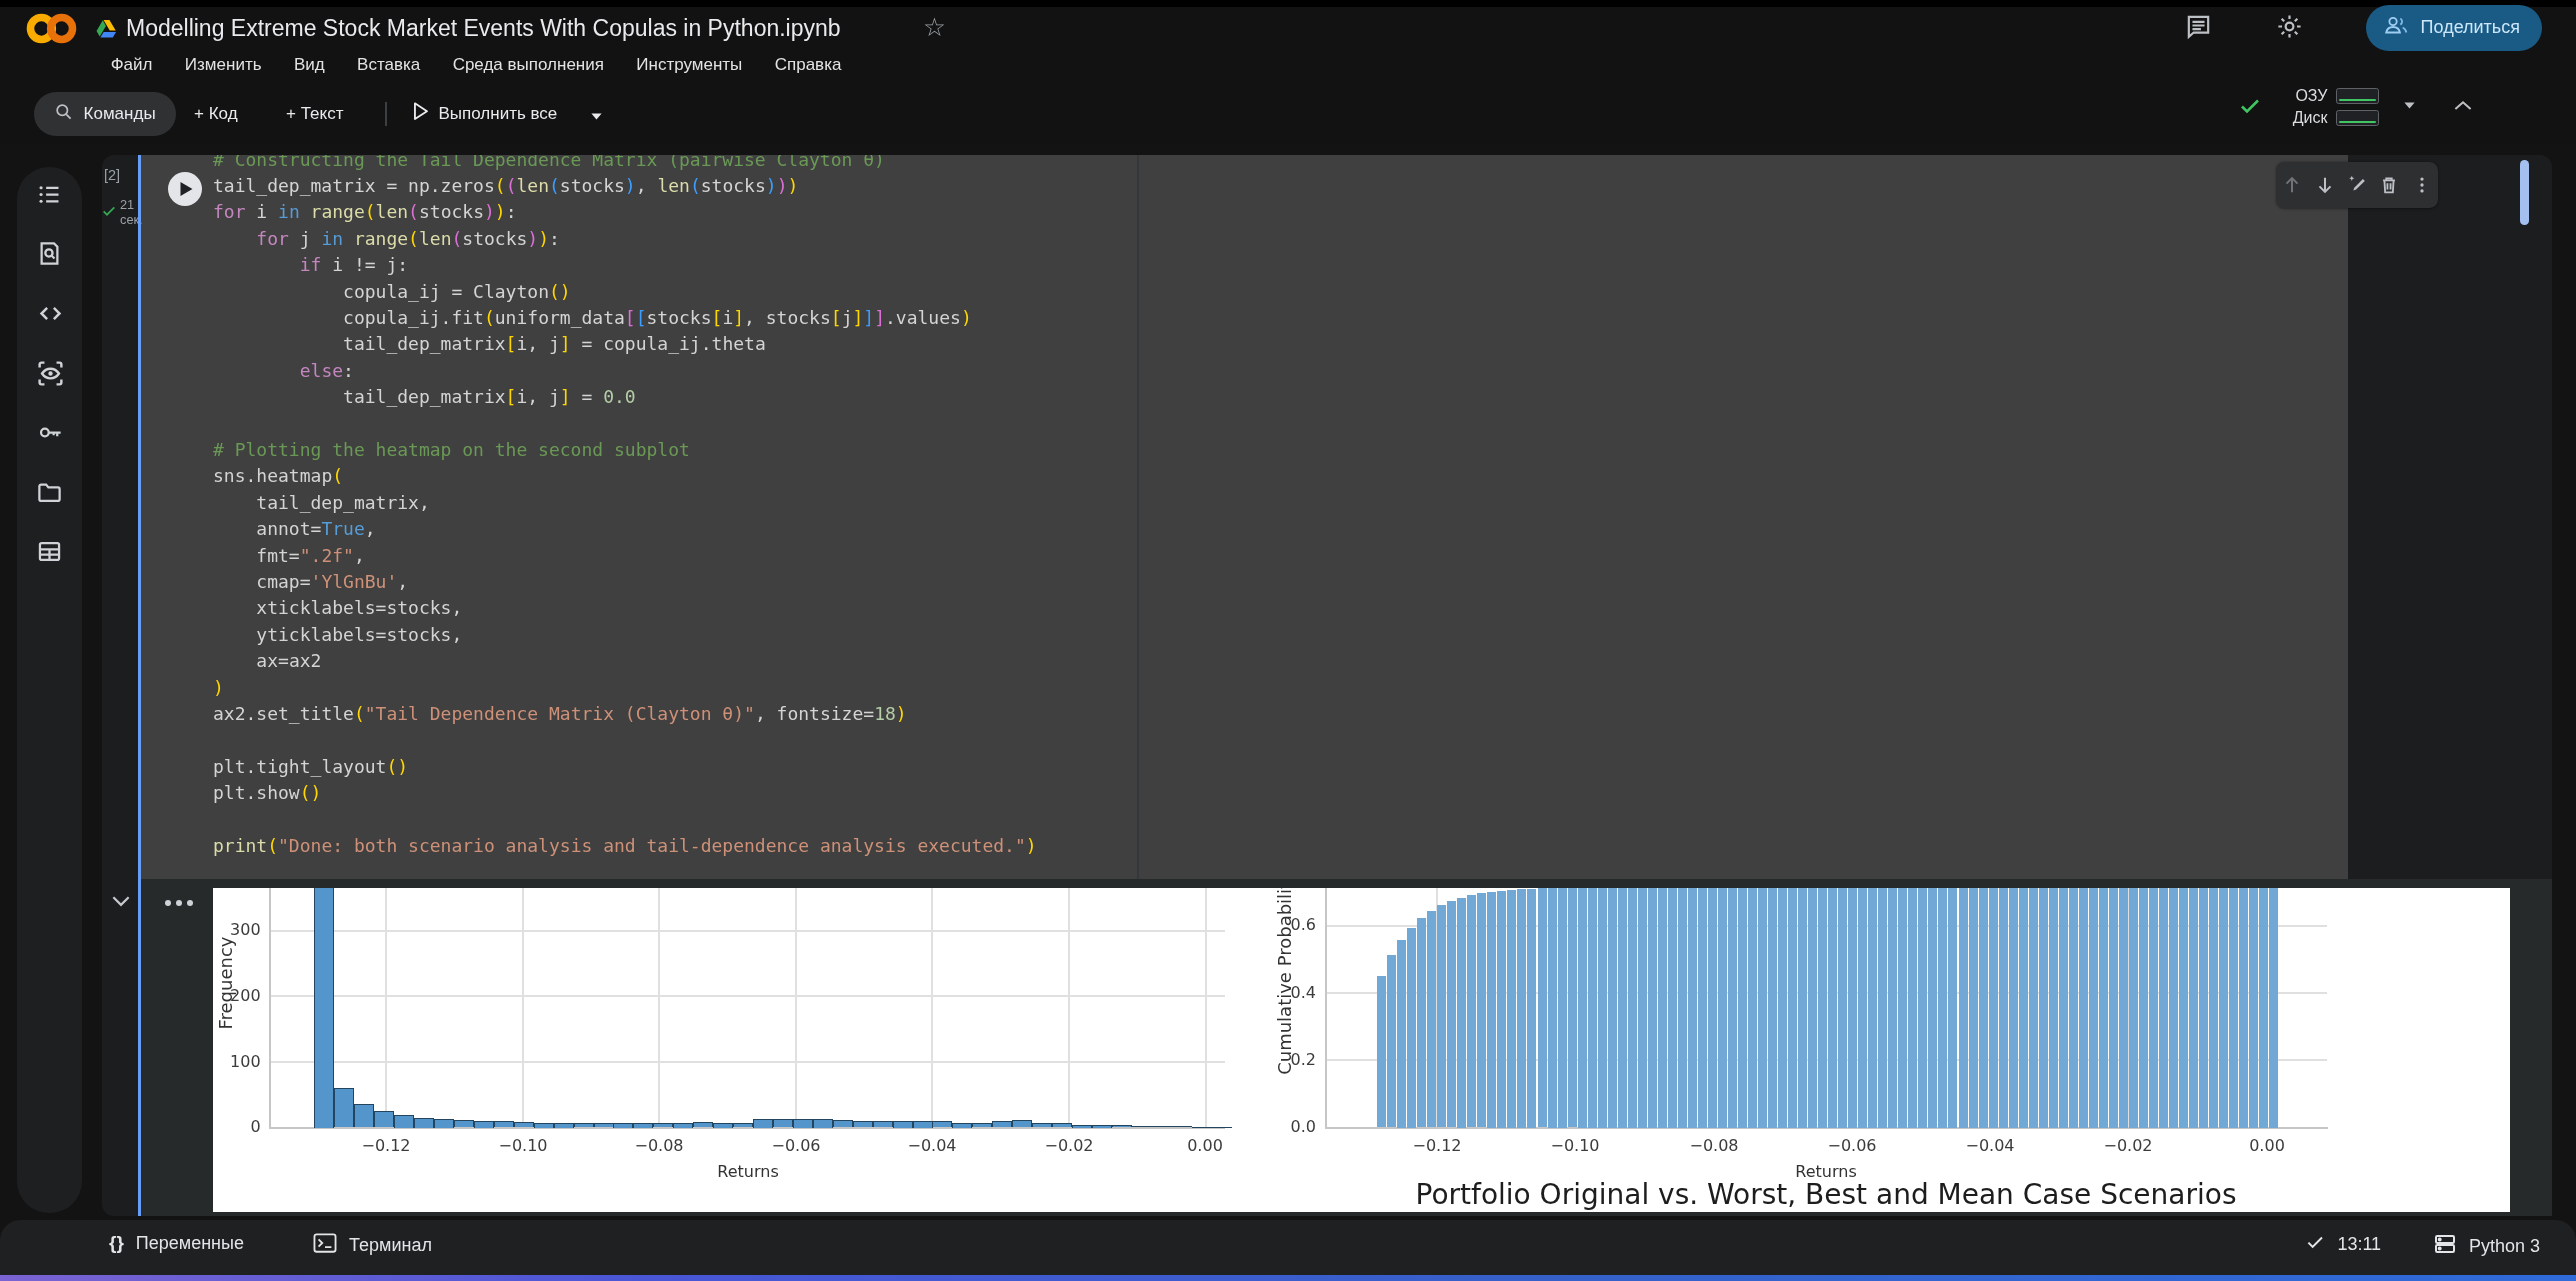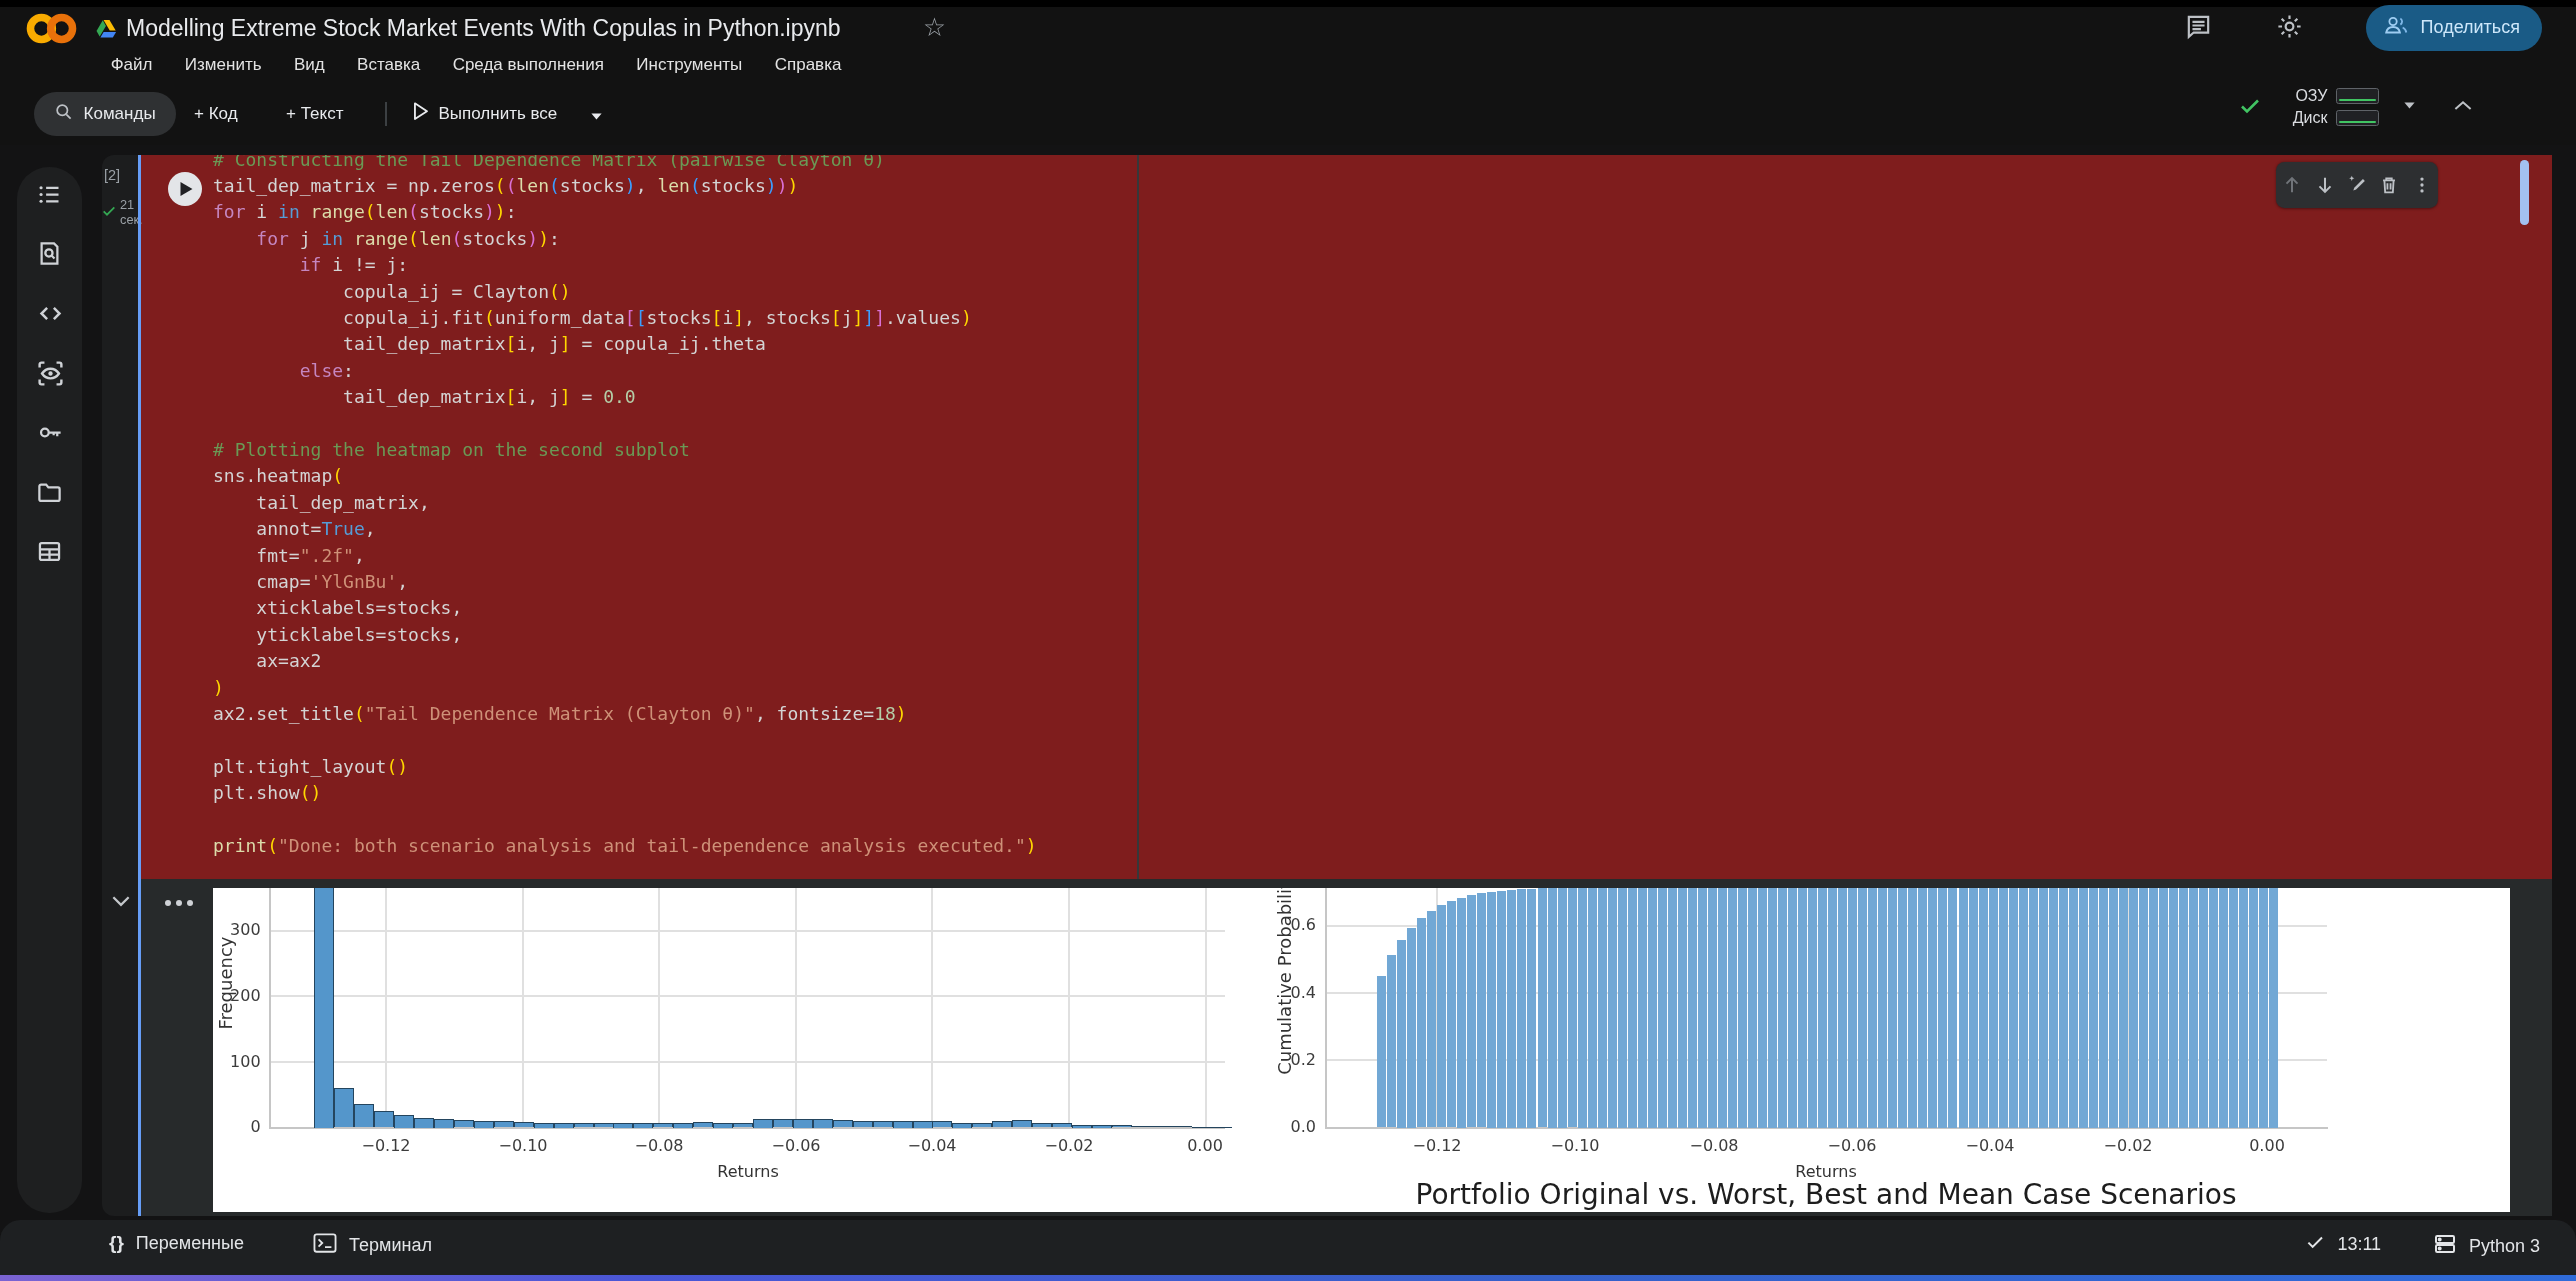--- a/index.html
+++ b/index.html
@@ -29,21 +29,21 @@
   .res-row{display:flex;align-items:center;gap:8.5px;height:22px;justify-content:flex-end;}
   .res-label{color:#dadce0;font-size:16px;width:44px;text-align:right;}
   .res-bar{width:41px;height:13.6px;border:0.9px solid #5f6368;border-radius:2.6px;position:relative;background:#202124;}
   .res-bar i{position:absolute;left:1.7px;right:1.7px;bottom:1.7px;height:2.6px;background:#41c463;border-radius:1.7px;}
   
   #side-pill{left:17px;top:167px;width:65px;height:1046px;background:#1e1f20;border-radius:32px;}
   .side-ic{left:36px;width:27px;height:27px;color:#cfd2d6;}
   
   #cell{left:102px;top:155px;width:2450px;height:1061px;background:#1c1d1e;border-radius:12px;overflow:hidden;}
   #cell-accent{left:138px;top:155px;width:3.4px;height:1061px;background:var(--focus-blue,#669df6);z-index:5;}
-  #editor{left:141px;top:155px;width:2411px;height:724px;background:#7f1d1d;overflow:hidden;}
+  #editor{left:141px;top:155px;width:2207px;height:724px;background:#404040;overflow:hidden;}
   #editor-divider{left:996px;top:0;width:1.7px;height:724px;background:#35383a;}
   #code{left:72px;top:-8.5px;white-space:pre;font:18px/26.4px "DejaVu Sans Mono",monospace;color:#d4d4d4;}
   .tk-cm{color:#6a9955}.tk-kw{color:#c586c0}.tk-kw2{color:#569cd6}.tk-fn{color:#dcdcaa}
   .tk-v{color:#d4d4d4}.tk-str{color:#ce9178}.tk-num{color:#b5cea8}
   .tk-b1{color:#ffd700}.tk-b2{color:#da70d6}.tk-b3{color:#3b9eff}.tk-op{color:#d4d4d4}
   #exec-count{left:104px;top:167px;font-size:14.5px;color:#9aa0a6;}
   #exec-check{left:101px;top:203px;color:#34a853;}
   #exec-time{left:120px;top:198px;font-size:12.8px;color:#9aa0a6;line-height:14.5px;text-align:left;}
   #play-btn{left:168px;top:172px;width:34px;height:34px;border-radius:50%;background:#e3e5e8;z-index:6;
      display:flex;align-items:center;justify-content:center;}

